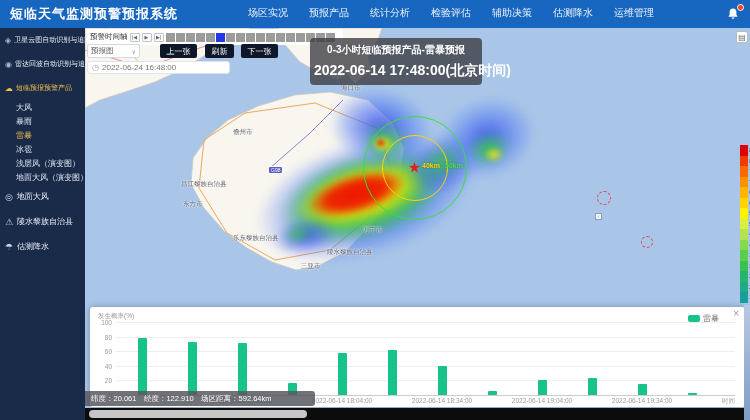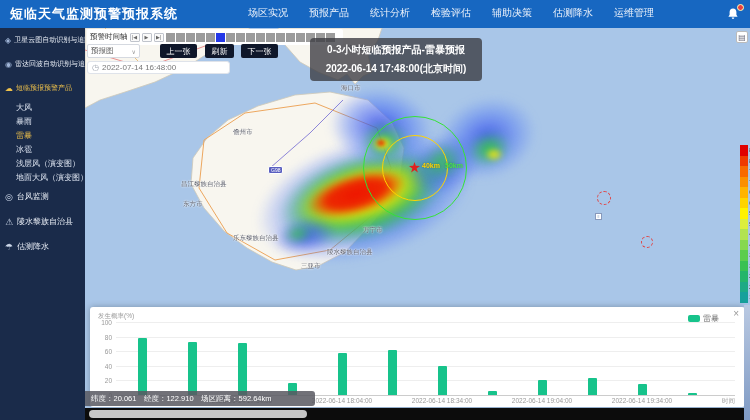--- a/index.html
+++ b/index.html
@@ -78,21 +78,21 @@
   .btn-prev { left:75px; width:37px; }
   .btn-refresh { left:120px; width:29px; }
   .btn-next { left:156px; width:37px; }
   .datetime-box { position:absolute; left:2px; top:33px; width:143px; height:13px; background:#fff;
                   border:1px solid #dfe3ea; border-radius:3px; font-size:8px; color:#777; display:flex;
                   align-items:center; gap:3px; padding:0 4px; z-index:8; cursor:text; }
   .clock { color:#a0a6b0; font-size:8px; }
   .info-overlay { position:absolute; left:225px; top:10px; width:172px; background:rgba(58,58,64,.78);
                   border-radius:4px; color:#fff; text-align:center; padding:5px 4px; z-index:9; }
   .info-line1 { font-size:10px; font-weight:bold; margin-bottom:5px; white-space:nowrap; }
-  .info-line2 { font-size:10px; font-weight:bold; white-space:nowrap; }
+  .info-line2 { font-size:14px; font-weight:bold; white-space:nowrap; }
   .layers-btn { position:absolute; left:651px; top:3px; width:12px; height:12px; background:#fff;
                 border:1px solid #bbb; border-radius:2px; font-size:8px; color:#667; display:flex;
                 align-items:center; justify-content:center; z-index:8; cursor:pointer; }
 
   
   .chart-panel { position:absolute; left:5px; top:279px; width:655px; height:100px; background:#fff;
                  border-radius:3px; box-shadow:0 0 6px rgba(0,0,0,.28); z-index:10; }
   .chart-title { position:absolute; top:5px; left:0; width:100%; text-align:center; font-size:10px;
                  font-weight:bold; color:#333; }
   .chart-ylabel { position:absolute; top:5px; left:8px; font-size:6.5px; color:#999; }
@@ -159,21 +159,21 @@
         <div style="display: inline;">短临预报预警产品</div>
       </div>
       <div class="side-sub">大风</div>
       <div class="side-sub">暴雨</div>
       <div class="side-sub active">雷暴</div>
       <div class="side-sub">冰雹</div>
       <div class="side-sub">浅层风（演变图）</div>
       <div class="side-sub">地面大风（演变图）</div>
       <div class="side-bottom">
         <div class="g-icon" style="display: inline;">◎</div>
-        <div style="display: inline;">台风监测</div>
+        <div style="display: inline;">地面大风</div>
       </div>
       <div class="side-bottom">
         <div class="g-icon" style="display: inline;">⚠</div>
         <div style="display: inline;">陵水黎族自治县</div>
       </div>
       <div class="side-bottom">
         <div class="g-icon" style="display: inline;">☂</div>
         <div style="display: inline;">估测降水</div>
       </div>
     </aside>
@@ -310,21 +310,21 @@
     <div class="layer-select">
       <span>预报图</span>
       <span class="chev">∨</span>
     </div>
     <div class="map-btn btn-prev">上一张</div>
     <div class="map-btn btn-refresh">刷新</div>
     <div class="map-btn btn-next">下一张</div>
 
     <div class="datetime-box">
       <span class="clock">◷</span>
-      <span>2022-07-14 16:48:00</span>
+      <span>2022-06-24 16:48:00</span>
     </div>
 
     <div class="info-overlay">
       <div class="info-line1">0-3小时短临预报产品-雷暴预报</div>
       <div class="info-line2">2022-06-14 17:48:00(北京时间)</div>
     </div>
 
     <div class="layers-btn">
       <span>▤</span>
     </div>

